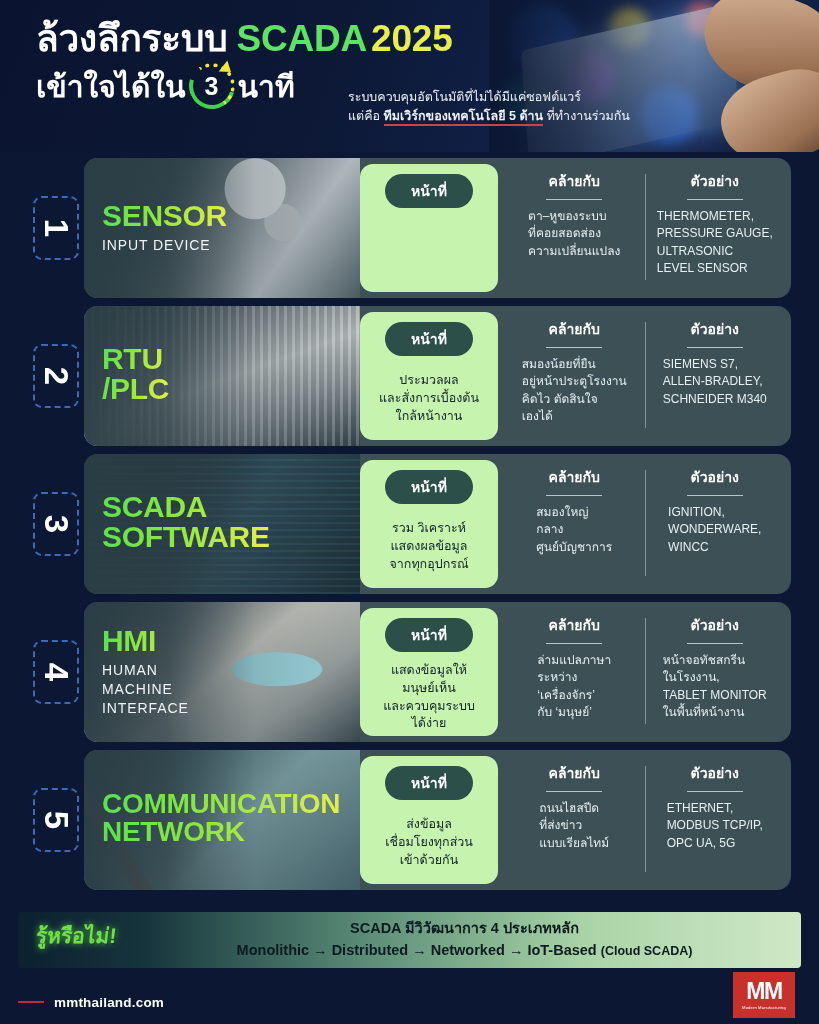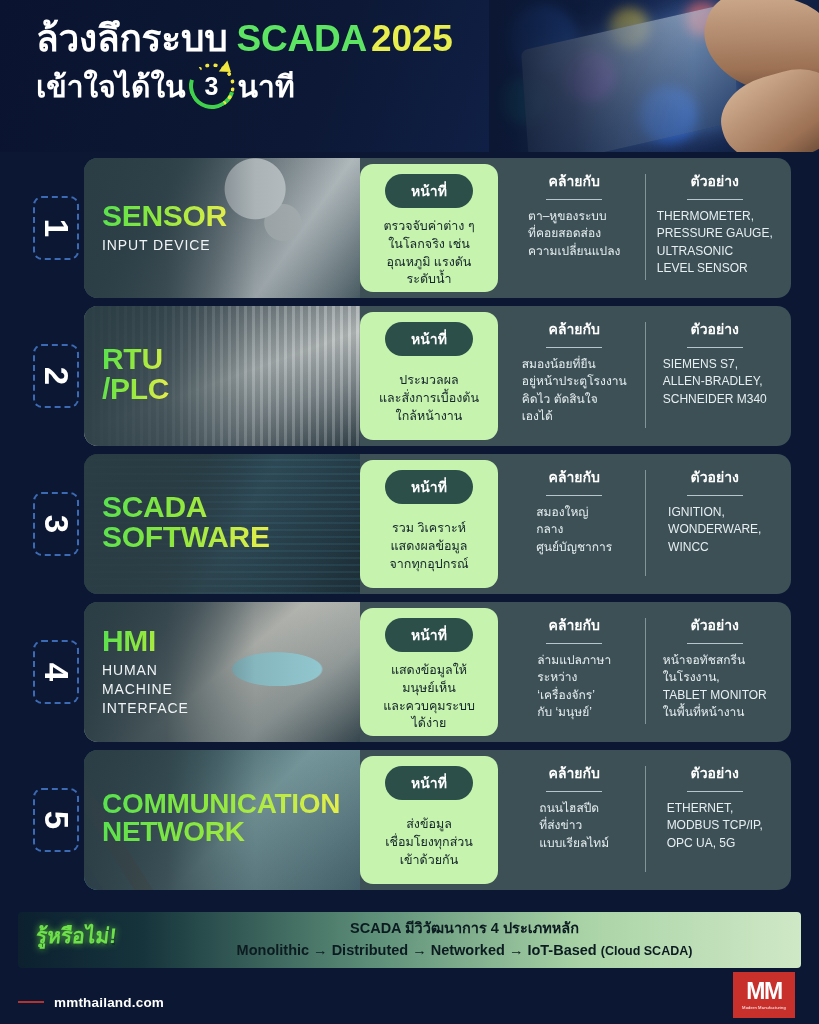--- a/index.html
+++ b/index.html
@@ -389,20 +389,24 @@
       <span class="badge3">
         <span class="ring"></span>
         <span class="ring2"></span>
         <span class="arrow"></span>
         <span class="num">3</span>
       </span>
       <span class="line2">นาที</span>
     </div>
   </div>
 
+  <div class="subcopy">
+    <div>ระบบควบคุมอัตโนมัติที่ไม่ได้มีแค่ซอฟต์แวร์</div>
+    <div><span>แต่คือ </span><b class="underline-red">ทีมเวิร์กของเทคโนโลยี 5 ด้าน</b><span> ที่ทำงานร่วมกัน</span></div>
+  </div>
 </div>
 
 <div class="steps">
 
   <div class="step">
     <div class="step-num">
       <div class="numbox">
         <span>1</span>
       </div>
     </div>
@@ -412,24 +416,20 @@
              radial-gradient(circle at 62% 22%, #cfd4d6 0 30px, rgba(0,0,0,0) 31px),
              radial-gradient(circle at 72% 46%, #b6bcbe 0 18px, rgba(0,0,0,0) 19px),
              linear-gradient(125deg, #2c3e45 0%, #3e5158 28%, #8a9499 55%, #b8c0c3 72%, #4a5c63 100%);"></div>
         <div class="title-block">
           <div class="t-main">SENSOR</div>
           <div class="t-sub">INPUT DEVICE</div>
         </div>
       </div>
       <div class="duty">
         <div class="duty-pill">หน้าที่</div>
-        <div class="duty-text">ตรวจจับค่าต่าง ๆ
-ในโลกจริง เช่น
-อุณหภูมิ แรงดัน
-ระดับน้ำ</div>
       </div>
       <div class="card-right">
         <div class="col">
           <div class="col-head">คล้ายกับ</div>
           <div class="col-rule"></div>
           <div class="col-body">ตา–หูของระบบ
 ที่คอยสอดส่อง
 ความเปลี่ยนแปลง</div>
         </div>
         <div class="col">

